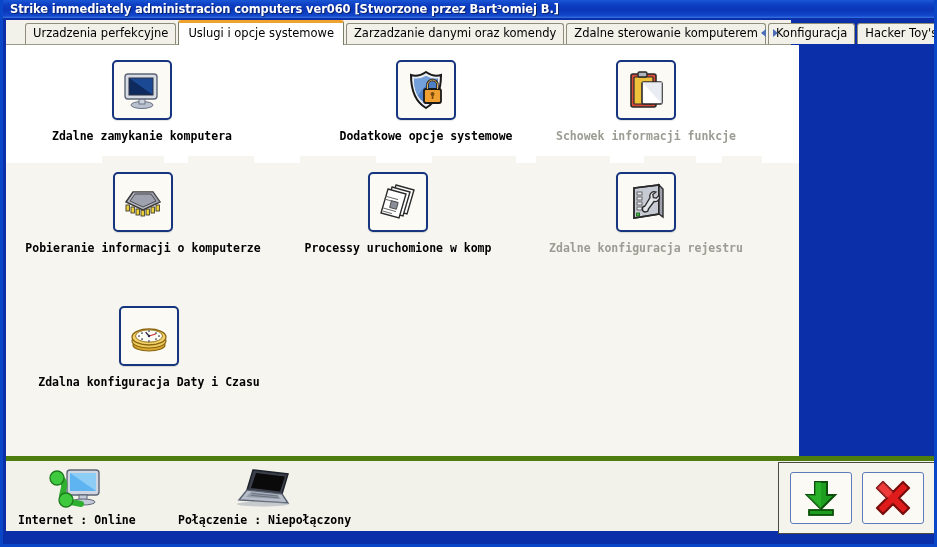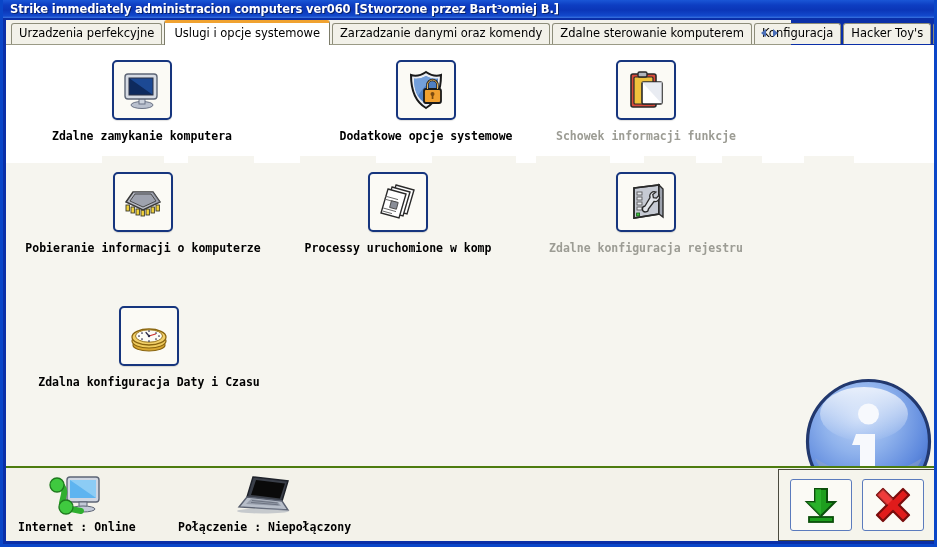--- a/index.html
+++ b/index.html
@@ -39,21 +39,21 @@
   }
 
   
   #tabstrip {
     position: absolute; left: 3px; top: 20px;
     width: 785px; height: 25px;
     background: #f3f2ea;
     border-bottom: 1px solid #9a9a86;
     display: flex;
     align-items: flex-end;
-    padding-left: 5px;
+    padding-left: 19px;
   }
   .tab {
     position: relative;
     height: 21px;
     margin-right: 2px;
     padding: 0 7px;
     display: flex; align-items: center;
     background: #f2f1e9;
     border: 1px solid #8d8d7a;
     border-bottom: none;
@@ -87,21 +87,21 @@
     border-top: 4px solid transparent;
     border-bottom: 4px solid transparent;
     cursor: default;
   }
   .spin-left  { border-right: 5px solid #4a6fb8; }
   .spin-right { border-left:  5px solid #4a6fb8; }
 
   
   #content {
     position: absolute; left: 3px; top: 45px;
-    width: 931px; height: 421px;
+    width: 793px; height: 421px;
     background: #ffffff;
     overflow: hidden;
   }
   
   #cream {
     position: absolute; left: 0; top: 118px;
     width: 931px; height: 303px;
     background: #f6f5ef;
   }
   .notch {
@@ -138,24 +138,24 @@
 
   
   #infoball {
     position: absolute;
     left: 797px; top: 331px;
     width: 131px; height: 131px;
   }
 
   
   #statusbar {
-    position: absolute; left: 3px; top: 466px;
+    position: absolute; left: 3px; top: 456px;
     width: 931px; height: 75px;
     background: #f3f2ea;
-    border-top: 2px solid #4d7c0f;
+    border-top: 5px solid #4d7c0f;
   }
   .status-item {
     position: absolute;
     display: flex; flex-direction: column; align-items: center;
   }
   .status-label {
     font-family: "DejaVu Sans Mono", monospace;
     font-size: 11.5px;
     font-weight: bold;
     color: #000000;

